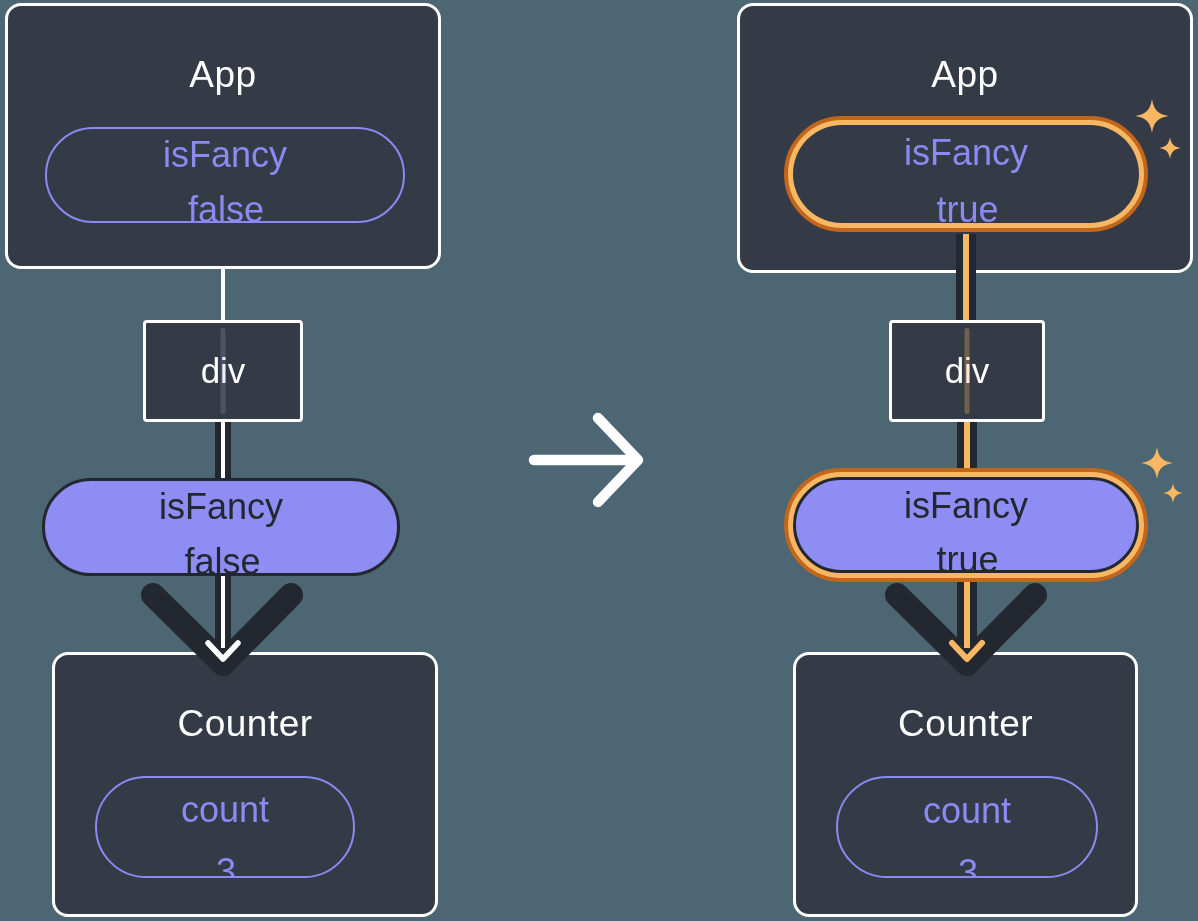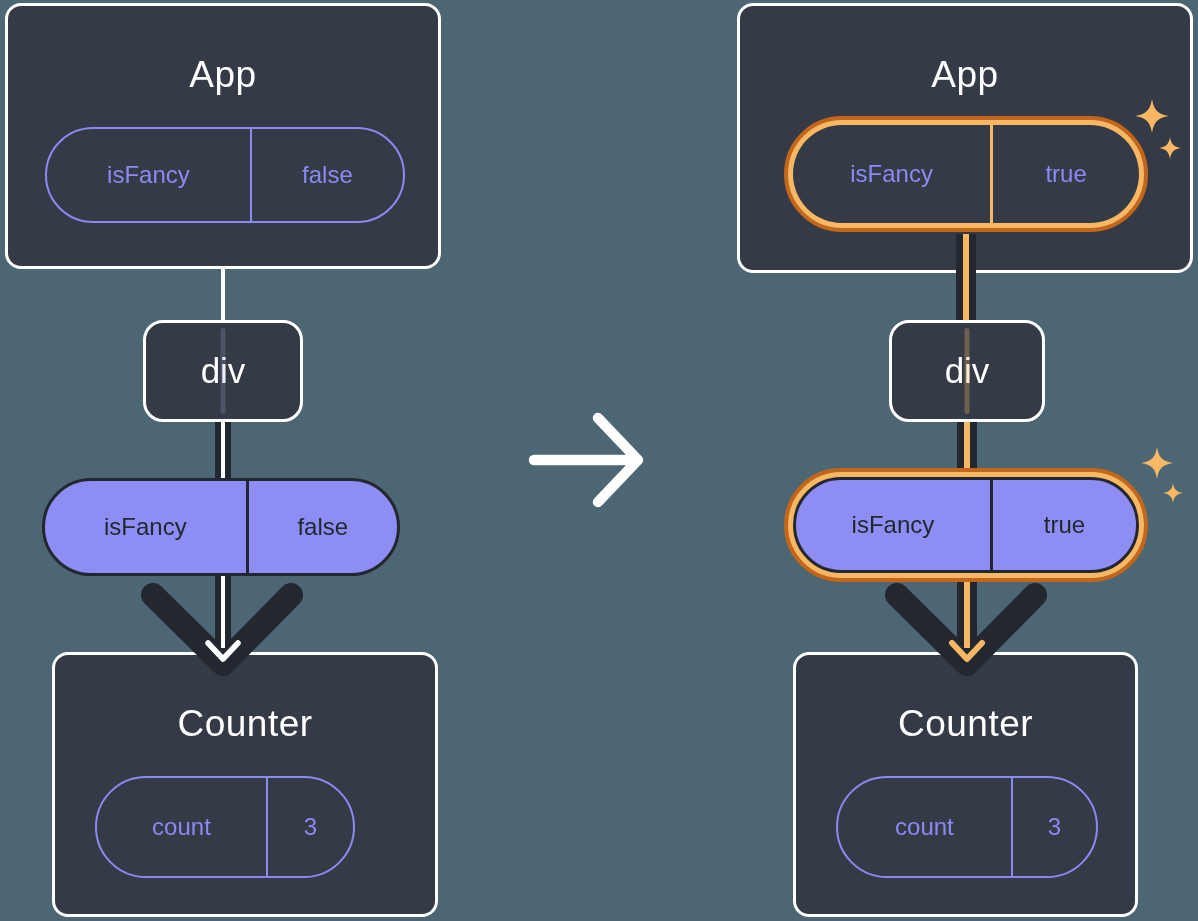--- a/index.html
+++ b/index.html
@@ -30,49 +30,50 @@
     font-size: 37px;
     font-weight: 500;
     letter-spacing: .5px;
   }
 
   
   .node {
     position: absolute;
     background: var(--card, #343B46);
     border: 3px solid var(--card_border, #FFFFFF);
-    border-radius: 20px;
+    border-radius: 4px;
     display: flex; align-items: center; justify-content: center;
     color: var(--white, #FFFFFF);
     font-size: 35px;
     font-weight: 500;
     z-index: 3;
   }
   .ghost-line {
     position: absolute;
     left: 50%; top: 5px; bottom: 5px;
     width: 5px;
     transform: translateX(-50%);
     border-radius: 3px;
   }
   .ghost-line.gray   { background: rgba(165,175,215,0.22); }
   .ghost-line.orange { background: rgba(247,183,99,0.30); }
 
   
   .pill {
     display: flex;
     border-radius: 999px;
-    font-size: 24px;
+    font-size: 36px;
     overflow: hidden;
+    flex-direction: column;
   }
   .pill .cell {
     flex: 0 0 57%;
     display: flex; align-items: center; justify-content: center;
   }
-  .pill .cell.value { flex: 1 1 auto; }
+  .pill .cell.value { flex: 1 1 auto; margin-top: 8px; }
   .pill.abs { position: absolute; z-index: 3; }
 
   .pill.outline {
     border: 2.5px solid var(--purple, #8A8AF2);
     color: var(--purple, #8A8AF2);
     background: transparent;
   }
   .pill.outline .cell.value { border-left: 2.5px solid var(--purple, #8A8AF2); }
 
   .pill.filled {

